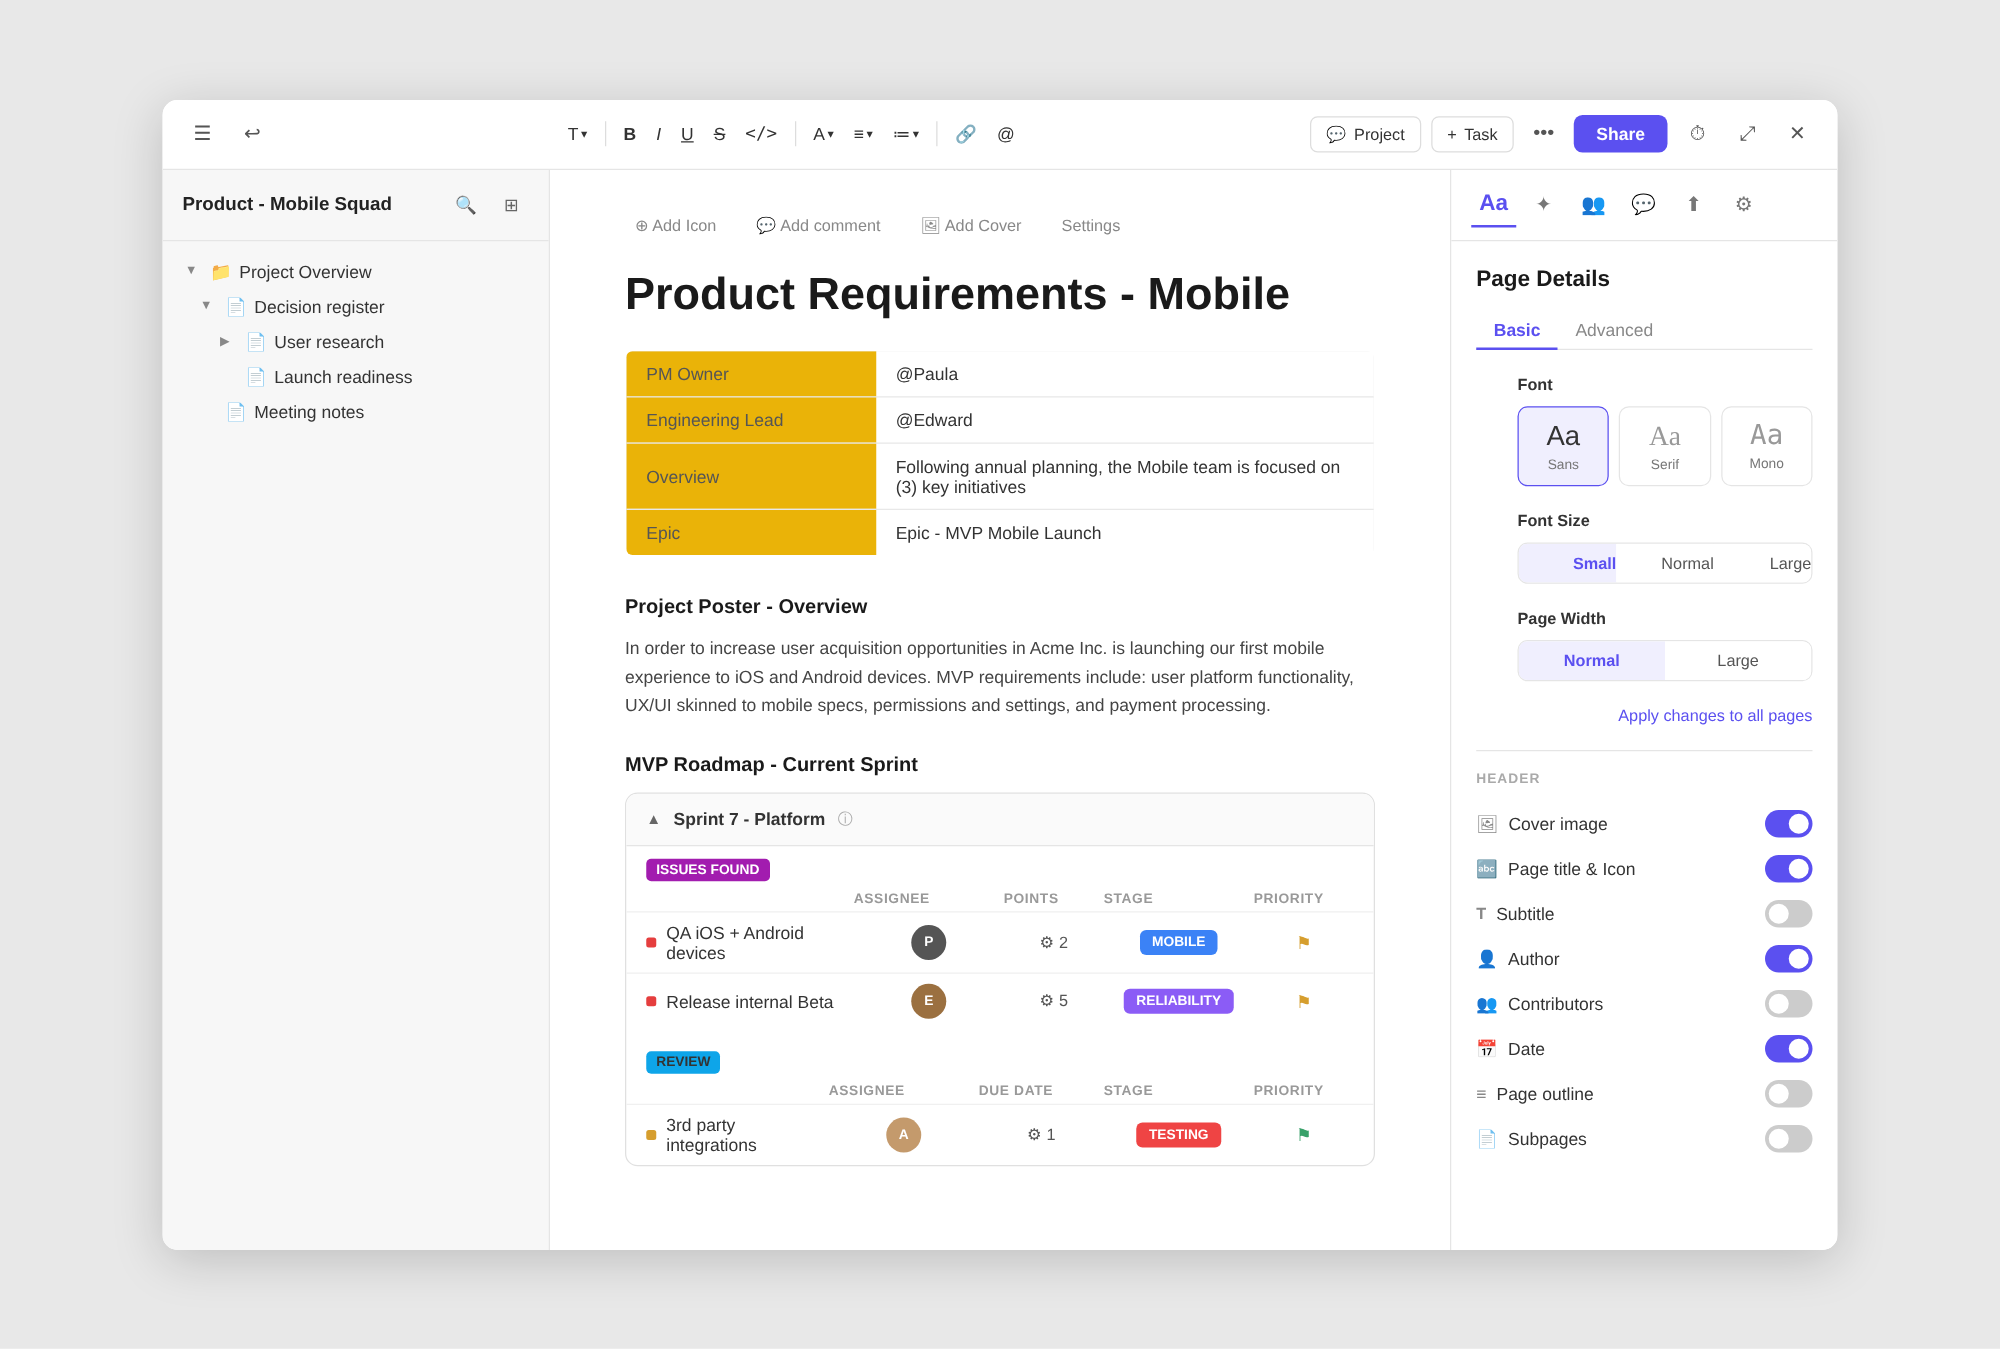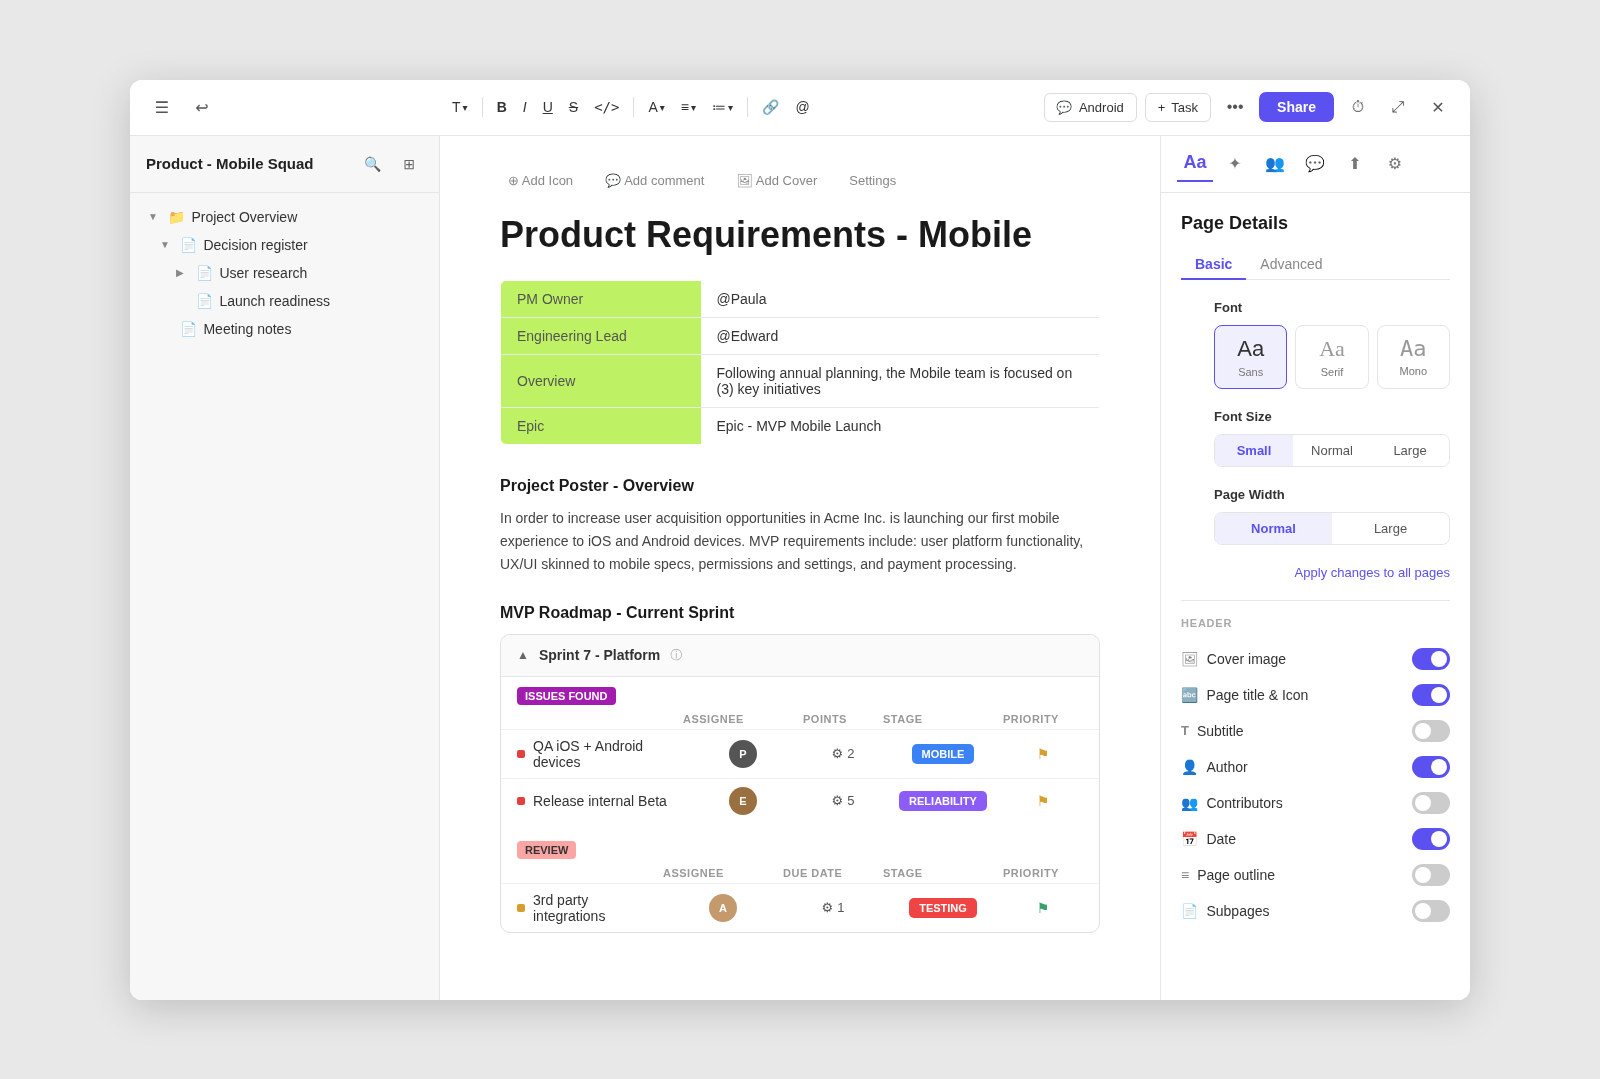--- a/index.html
+++ b/index.html
@@ -210,21 +210,21 @@
     .info-table tr { border-bottom: 1px solid #e8e8e8; }
     .info-table tr:last-child { border-bottom: none; }
     .info-table td {
       padding: 10px 16px;
       font-size: 14px;
       color: #333;
     }
     .info-table td:first-child {
       width: 200px;
       color: #555;
-      background: #bef264;
+      background: #eab308;
     }
     .info-table td:last-child { color: #333; }
     .section-heading {
       font-size: 16px;
       font-weight: 700;
       color: #1a1a1a;
       margin-bottom: 12px;
     }
     .section-text {
       font-size: 14px;
@@ -254,21 +254,21 @@
     .issue-tag {
       display: inline-block;
       padding: 3px 8px;
       border-radius: 4px;
       font-size: 11px;
       font-weight: 700;
       text-transform: uppercase;
       margin: 10px 16px 4px;
     }
     .issue-tag.issues-found { background: #a21caf; color: #fff; }
-    .issue-tag.review { background: #fca5a5; color: #333; }
+    .issue-tag.review { background: #0ea5e9; color: #333; }
     .issue-columns-header {
       display: grid;
       grid-template-columns: 1fr 120px 80px 120px 80px;
       padding: 4px 16px;
       font-size: 11px;
       color: #999;
       font-weight: 600;
       text-transform: uppercase;
       letter-spacing: 0.5px;
     }
@@ -456,21 +456,21 @@
     .size-options {
       display: flex;
       gap: 0;
       border: 1px solid #e5e5e5;
       border-radius: 8px;
       overflow: hidden;
     }
     .size-option {
       flex: 1;
       padding: 8px 0;
-      text-align: center;
+      text-align: right;
       font-size: 13px;
       cursor: pointer;
       border: none;
       background: #fff;
       color: #555;
     }
     .size-option.selected {
       background: #f0effe;
       color: #5b50f0;
       font-weight: 600;
@@ -577,21 +577,21 @@
       <button class="toolbar-format-btn">A <span style="font-size:10px">▾</span></button>
       <button class="toolbar-format-btn">≡ <span style="font-size:10px">▾</span></button>
       <button class="toolbar-format-btn">≔ <span style="font-size:10px">▾</span></button>
       <div class="toolbar-divider"></div>
       <button class="toolbar-format-btn">🔗</button>
       <button class="toolbar-format-btn">@</button>
     </div>
     <div class="toolbar-right">
       <button class="btn-comment">
         <span>💬</span>
-        <span>Android</span>
+        <span>Project</span>
       </button>
       <button class="btn-task">
         <span>+</span>
         <span>Task</span>
       </button>
       <button class="toolbar-icon-btn">•••</button>
       <button class="btn-share">Share</button>
       <button class="toolbar-icon-btn">⏱</button>
       <button class="toolbar-icon-btn">⤢</button>
       <button class="toolbar-icon-btn">✕</button>

